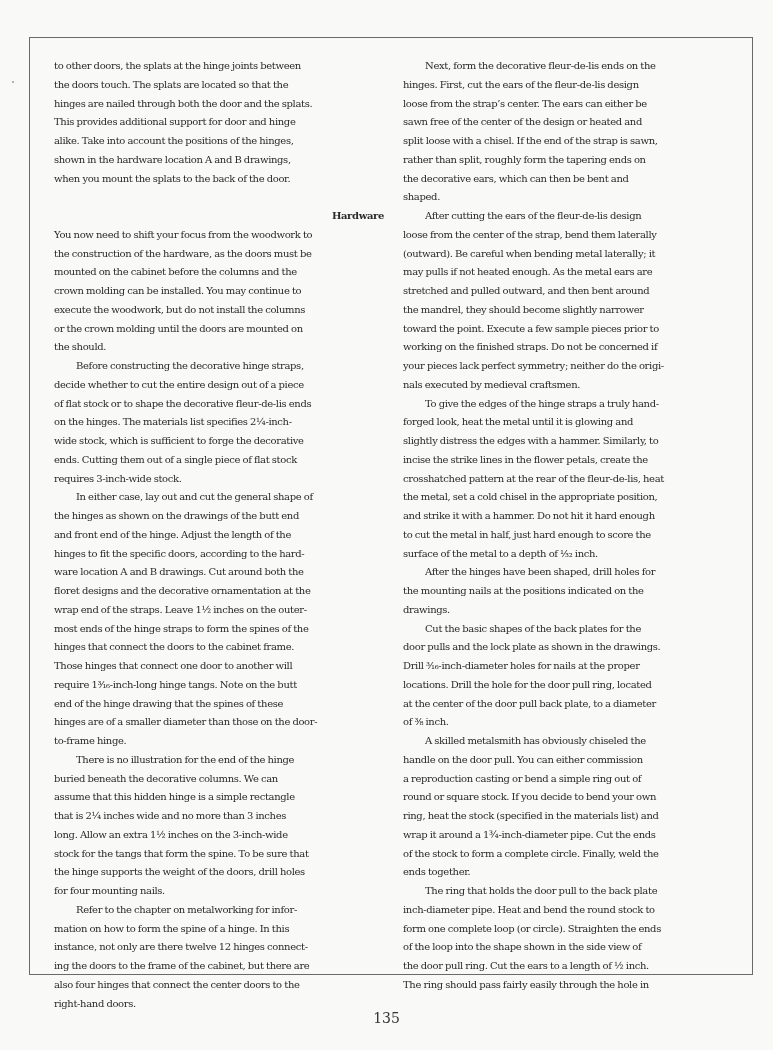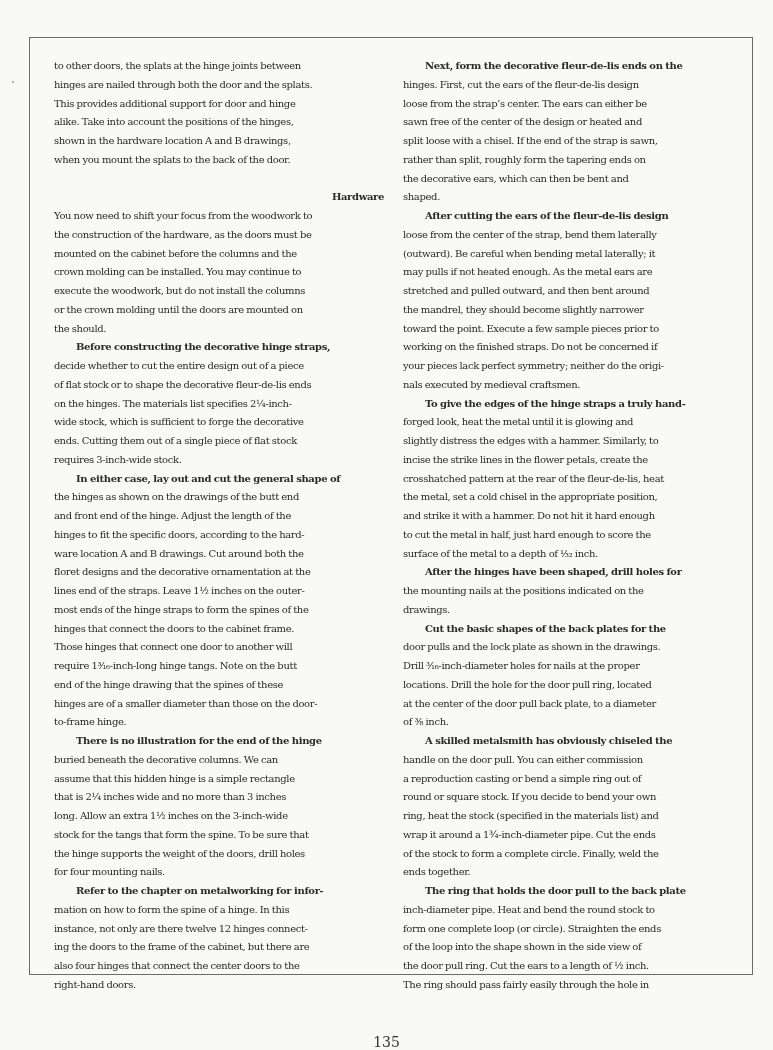--- a/index.html
+++ b/index.html
@@ -41,49 +41,49 @@
       letter-spacing: -0.35px;
       word-spacing: -0.4px;
     }
     .col-left { left: 54px; width: 330px; }
     .col-right { left: 403px; width: 338px; }
     .line {
       display: block;
       white-space: nowrap;
       height: 18.75px;
     }
-    .indent { padding-left: 22px; font-weight: bold; }
+    .indent { padding-left: 22px; }
     .heading {
       font-weight: bold;
       display: block;
       height: 18.75px;
       white-space: nowrap;
       text-align: right;
     }
     .gap { display: block; height: 18.75px; }
     .page-number {
       position: absolute;
       top: 1010px;
       left: 0;
       width: 773px;
       text-align: center;
       font-size: 14px;
       color: #333;
-      margin-top: 24px;
     }
   </style>
 </head>
 <body>
 
 <div class="margin-dot"></div>
 <div class="frame"></div>
 
 <div class="column col-left">
   <div>
     <span class="line">to other doors, the splats at the hinge joints between</span>
+    <span class="line">the doors touch. The splats are located so that the</span>
     <span class="line">hinges are nailed through both the door and the splats.</span>
     <span class="line">This provides additional support for door and hinge</span>
     <span class="line">alike. Take into account the positions of the hinges,</span>
     <span class="line">shown in the hardware location A and B drawings,</span>
     <span class="line">when you mount the splats to the back of the door.</span>
   </div>
   <span class="gap"></span>
   <span class="heading">Hardware</span>
   <div>
     <span class="line">You now need to shift your focus from the woodwork to</span>
@@ -103,21 +103,21 @@
     <span class="line">ends. Cutting them out of a single piece of flat stock</span>
     <span class="line">requires 3-inch-wide stock.</span>
   </div>
   <div>
     <span class="line indent">In either case, lay out and cut the general shape of</span>
     <span class="line">the hinges as shown on the drawings of the butt end</span>
     <span class="line">and front end of the hinge. Adjust the length of the</span>
     <span class="line">hinges to fit the specific doors, according to the hard-</span>
     <span class="line">ware location A and B drawings. Cut around both the</span>
     <span class="line">floret designs and the decorative ornamentation at the</span>
-    <span class="line">lines end of the straps. Leave 1½ inches on the outer-</span>
+    <span class="line">wrap end of the straps. Leave 1½ inches on the outer-</span>
     <span class="line">most ends of the hinge straps to form the spines of the</span>
     <span class="line">hinges that connect the doors to the cabinet frame.</span>
     <span class="line">Those hinges that connect one door to another will</span>
     <span class="line">require 1³⁄₁₆-inch-long hinge tangs. Note on the butt</span>
     <span class="line">end of the hinge drawing that the spines of these</span>
     <span class="line">hinges are of a smaller diameter than those on the door-</span>
     <span class="line">to-frame hinge.</span>
   </div>
   <div>
     <span class="line indent">There is no illustration for the end of the hinge</span>

